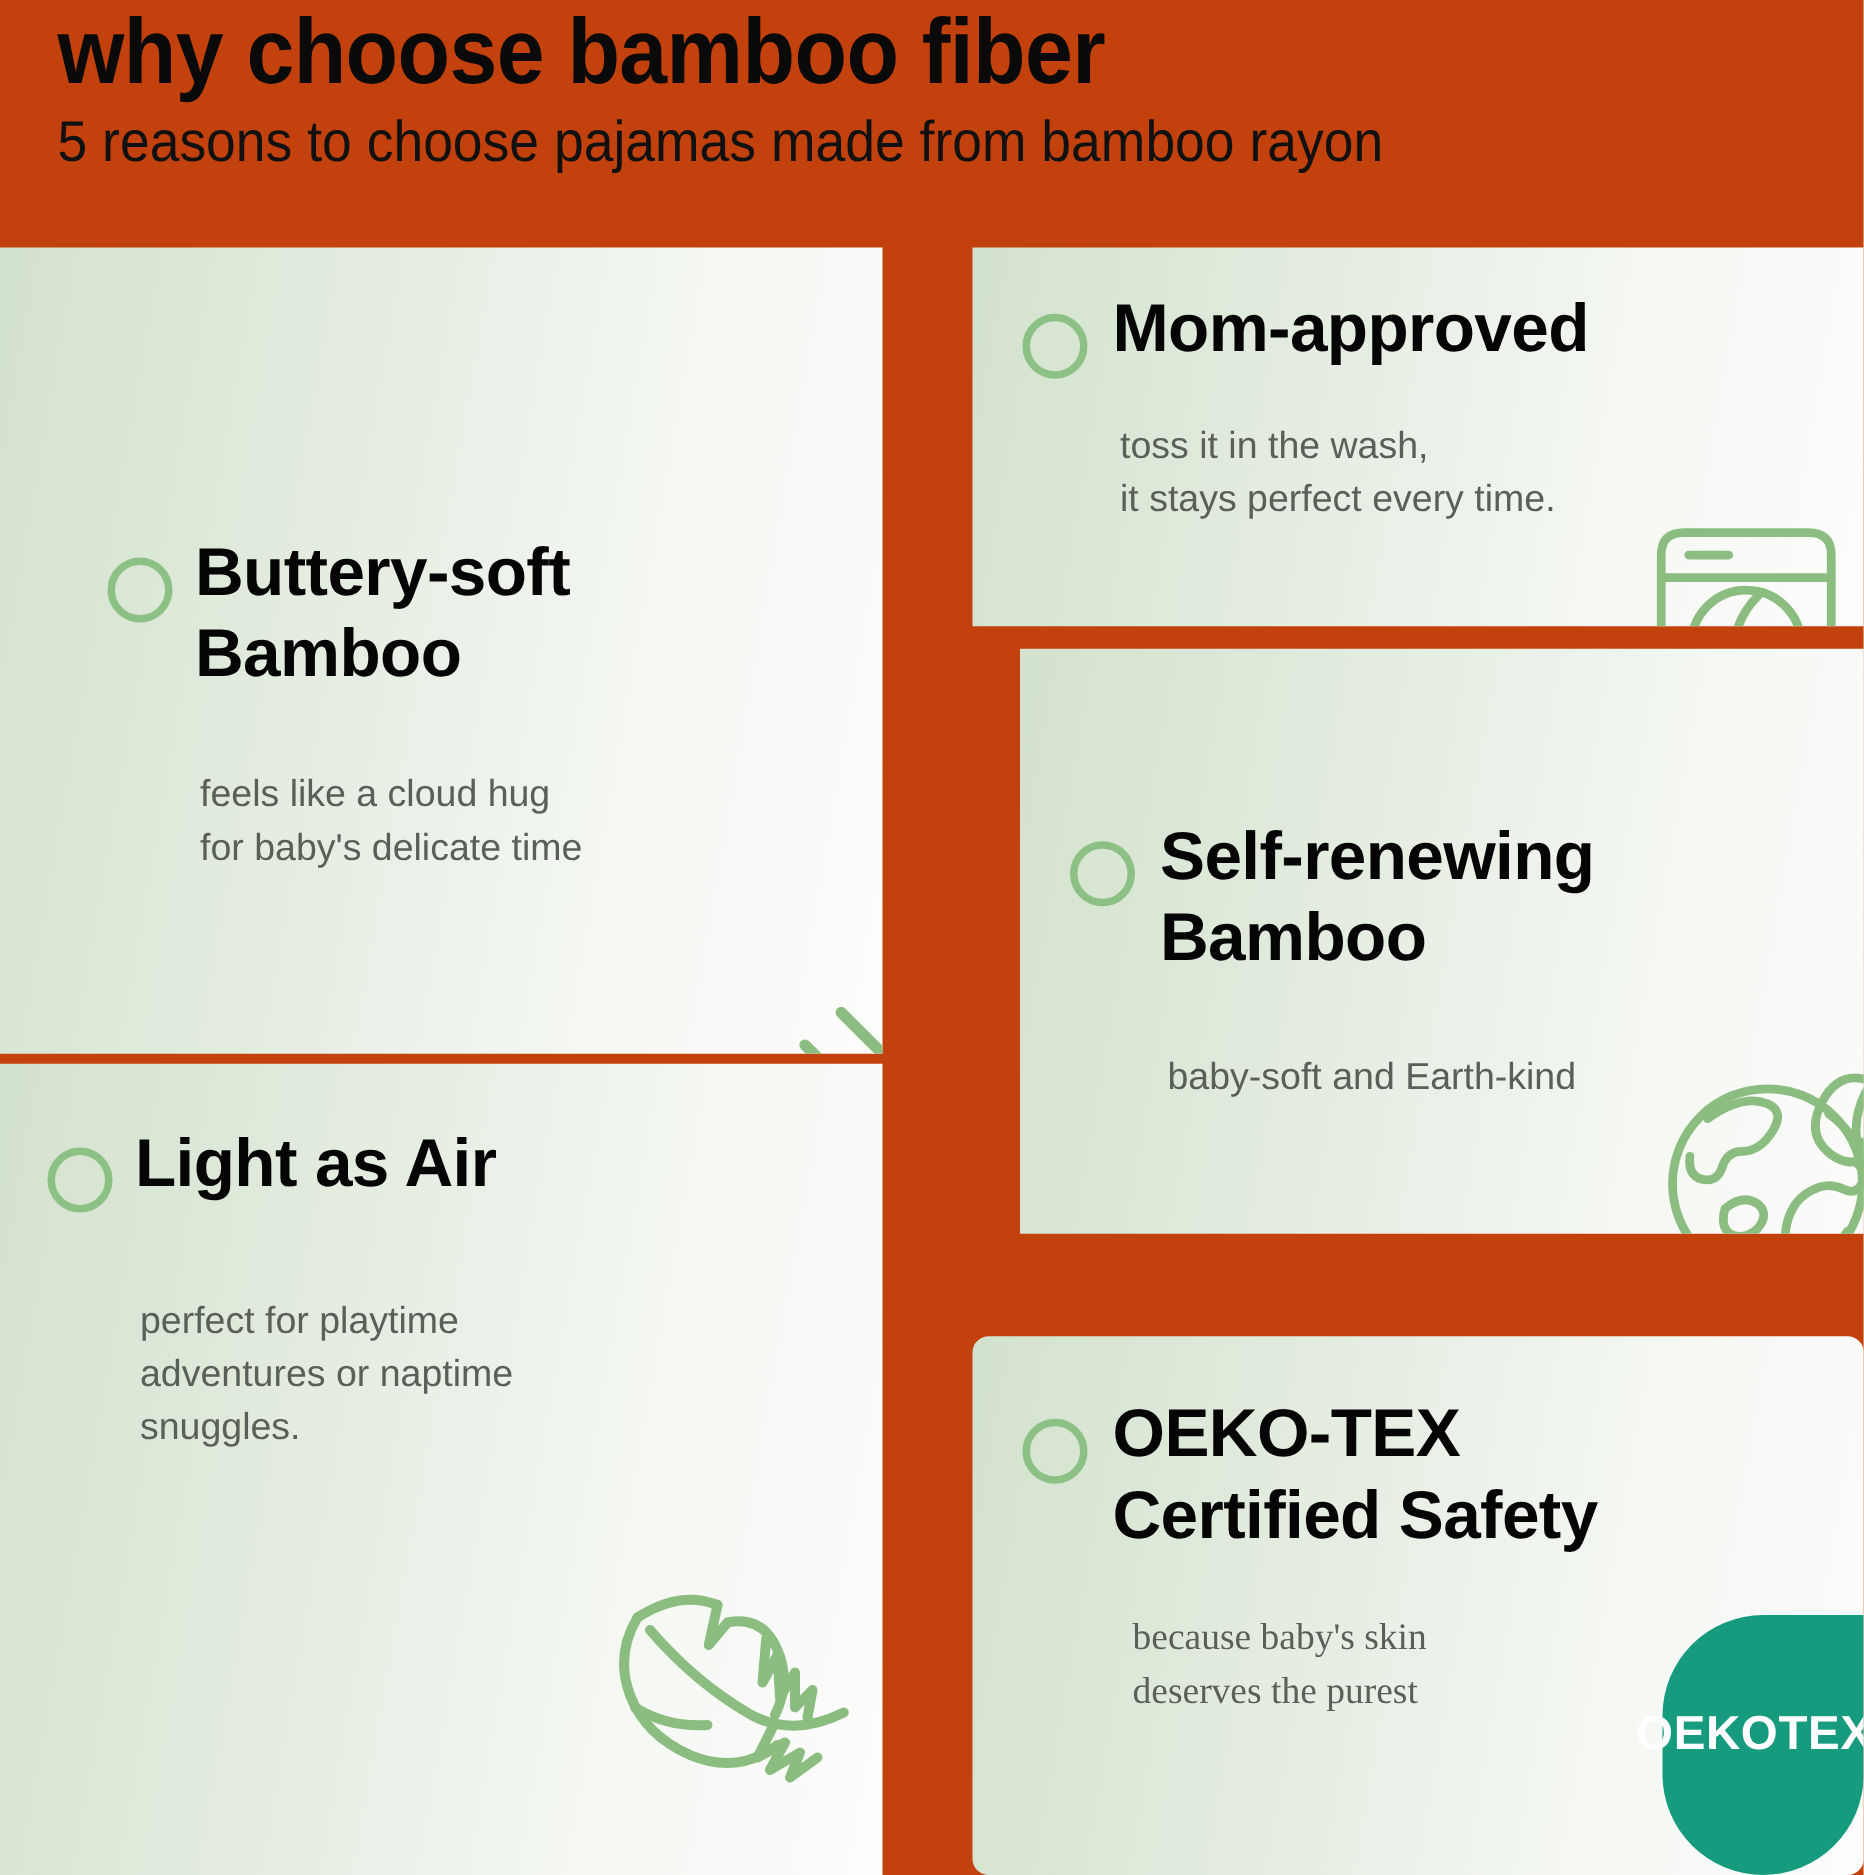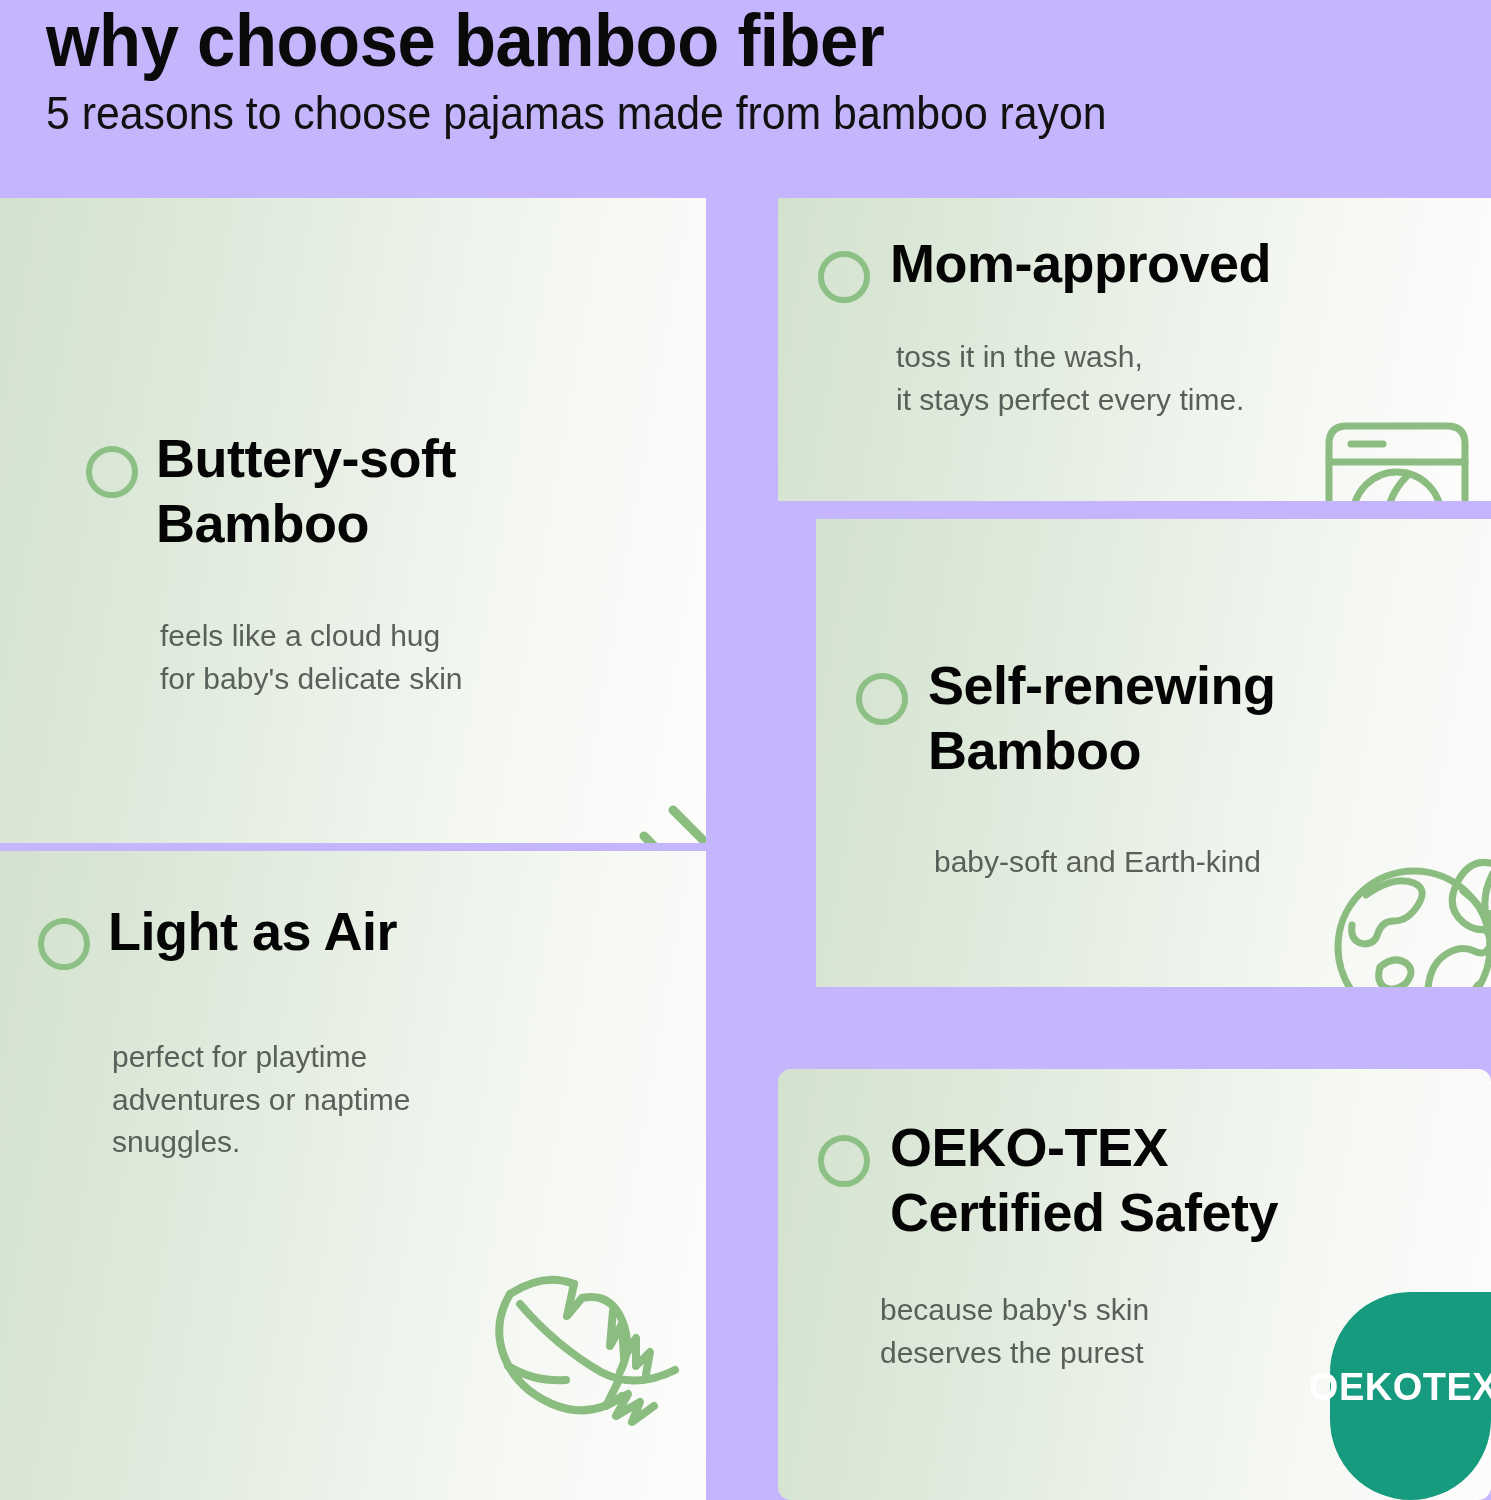--- a/index.html
+++ b/index.html
@@ -3,21 +3,21 @@
 <meta charset="utf-8">
 <style>
   * { margin:0; padding:0; box-sizing:border-box; }
   html, body {
     width:1491px; height:1500px;
     background:#ffffff;
     font-family:"Liberation Sans", sans-serif;
     overflow:hidden;
   }
 
-  .page { position:relative; width:1491px; height:1500px; background:#c4b5fd; }
+  .page { position:relative; width:1491px; height:1500px; background:#c2410c; }
 
   
   .header { position:absolute; left:0; top:0; width:1491px; height:190px; }
   .headline {
     position:absolute; left:46px; top:4px;
     font-size:74px; font-weight:700; color:#0a0a0a;
     letter-spacing:-0.5px; line-height:1.0;
     white-space:nowrap;
     transform:scaleX(0.93); transform-origin:left top;
   }
@@ -79,21 +79,21 @@
   #card-mom    .body   { left:118px; top:138px; }
   #card-mom    .icon   { left:543px; top:220px; }
 
   #card-renew  .bullet { left:40px;  top:154px; }
   #card-renew  .title  { left:112px; top:134px; }
   #card-renew  .body   { left:118px; top:322px; }
   #card-renew  .icon   { left:516px; top:320px; }
 
   #card-oeko   .bullet { left:40px;  top:66px; }
   #card-oeko   .title  { left:112px; top:46px; }
-  #card-oeko   .body   { left:102px; top:220px; }
+  #card-oeko   .body   { left:128px; top:220px;font-family:Liberation Serif, serif; }
 
   
   .oeko-badge {
     position:absolute; left:552px; top:223px;
     width:161px; height:208px;
     background:#169b7e;
     border-radius:96px 0 96px 96px;
     display:flex; flex-direction:row;
     align-items:center; justify-content:center;
     padding-bottom:18px;
@@ -114,21 +114,21 @@
     <div class="headline">why choose bamboo fiber</div>
     <div class="subhead">5 reasons to choose pajamas made from bamboo rayon</div>
   </div>
 
   <div class="card" id="card-soft">
     <div class="card-inner">
       <span class="bullet"></span>
       <div class="title">Buttery-soft
 Bamboo</div>
       <div class="body">feels like a cloud hug
-for baby's delicate skin</div>
+for baby's delicate time</div>
       <div class="icon">
         <svg width="225" height="185" viewBox="0 0 225 185" fill="none" stroke="#8cbd80" stroke-width="9" stroke-linecap="round" stroke-linejoin="round">
           <path d="M43 68 L86 111 Q97 122 86 133 Q75 144 64 133 L43 112"></path>
           <path d="M72 52 L118 98 Q129 109 118 120 Q107 131 96 120 L72 96"></path>
           <path d="M101 38 L148 85 Q159 96 148 107 Q137 118 126 107 L101 82"></path>
           <path d="M130 12 L177 59 Q188 70 177 81 Q166 92 155 81 L130 56"></path>
           <path d="M35 135 Q86 190 140 160 Q180 138 220 142"></path>
         </svg>
       </div>
     </div>

